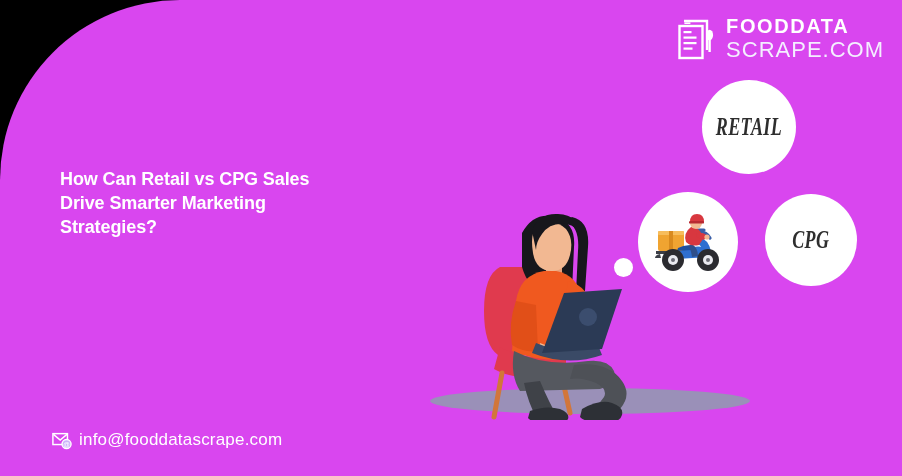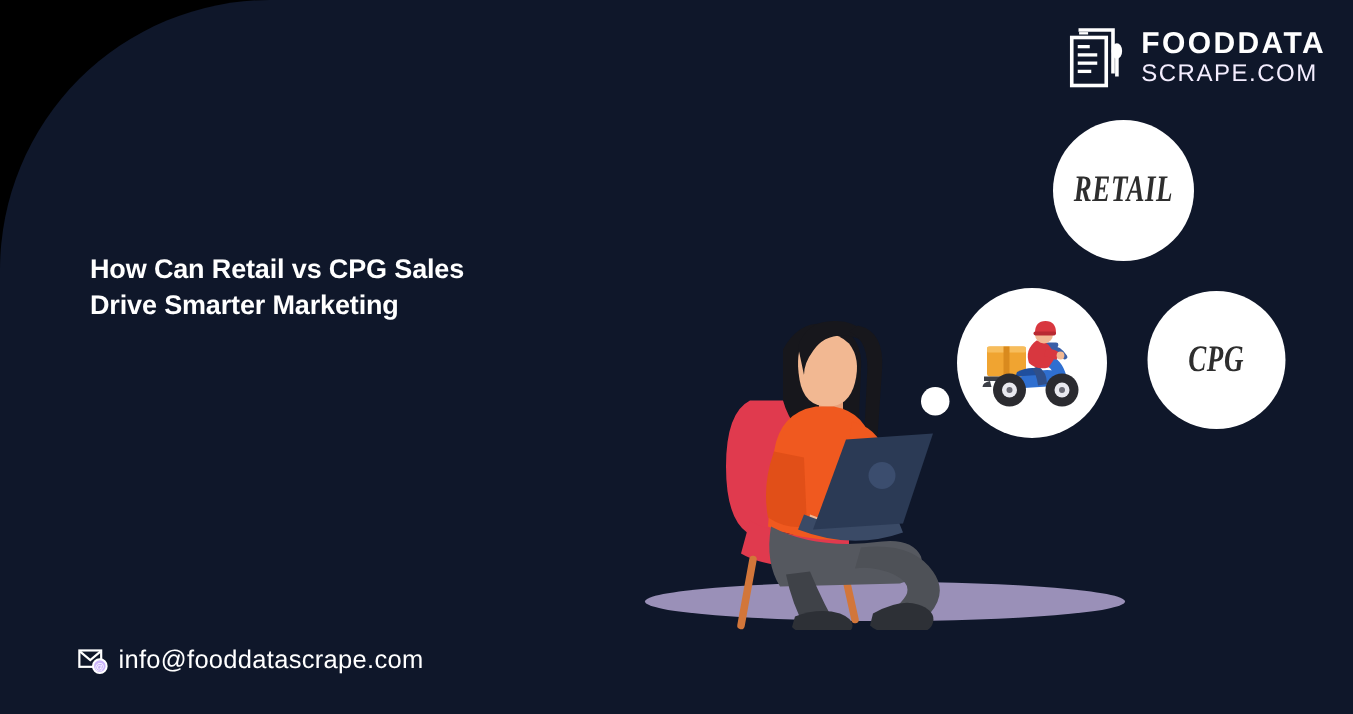--- a/index.html
+++ b/index.html
@@ -5,38 +5,38 @@
   * { margin:0; padding:0; box-sizing:border-box; }
   html, body {
     width:902px; height:476px;
     background:#000;
     font-family:"Liberation Sans", sans-serif;
     overflow:hidden;
   }
   #banner {
     position:relative;
     width:902px; height:476px;
-    background:#0f172a;
+    background:#d946ef;
     border-top-left-radius:180px;
     overflow:hidden;
   }
 
   
   #logo {
     position:absolute; top:16px; right:18px;
     display:flex; align-items:center; gap:9px;
   }
   #logo-mark { width:40px; height:44px; flex:0 0 auto; }
   #logo-words { display:flex; flex-direction:column; line-height:1; }
   .logo-top {
     font-size:20px; font-weight:bold; color:#ffffff;
     letter-spacing:1.6px;
   }
   .logo-bottom {
-    font-size:16px; font-weight:normal; color:#f4eeff;
+    font-size:22px; font-weight:normal; color:#f4eeff;
     letter-spacing:1.0px; margin-top:3px;
   }
 
   
   #headline {
     position:absolute; left:60px; top:168px;
     width:430px;
     color:#ffffff;
     font-size:18px; font-weight:bold;
     line-height:1.32;
@@ -114,20 +114,21 @@
     </span>
     <span id="logo-words">
       <span class="logo-top">FOODDATA</span>
       <span class="logo-bottom">SCRAPE.COM</span>
     </span>
   </div>
 
   <h1 id="headline">
     <span class="ln">How Can Retail vs CPG Sales</span>
     <span class="ln">Drive Smarter Marketing</span>
+    <span class="ln">Strategies?</span>
   </h1>
 
   <div id="ground"></div>
 
   <span id="person">
     <svg viewBox="0 0 210 215" width="210" height="215" aria-hidden="true">
 
       <path d="M30 62 q-16 8 -16 44 q0 34 14 44 l40 0 q-12 -14 -12 -46 q0 -32 12 -42 z" fill="#e03a4e"></path>
 
       <path d="M30 142 q20 12 66 12 l0 20 q-52 2 -72 -10 z" fill="#e03a4e"></path>

